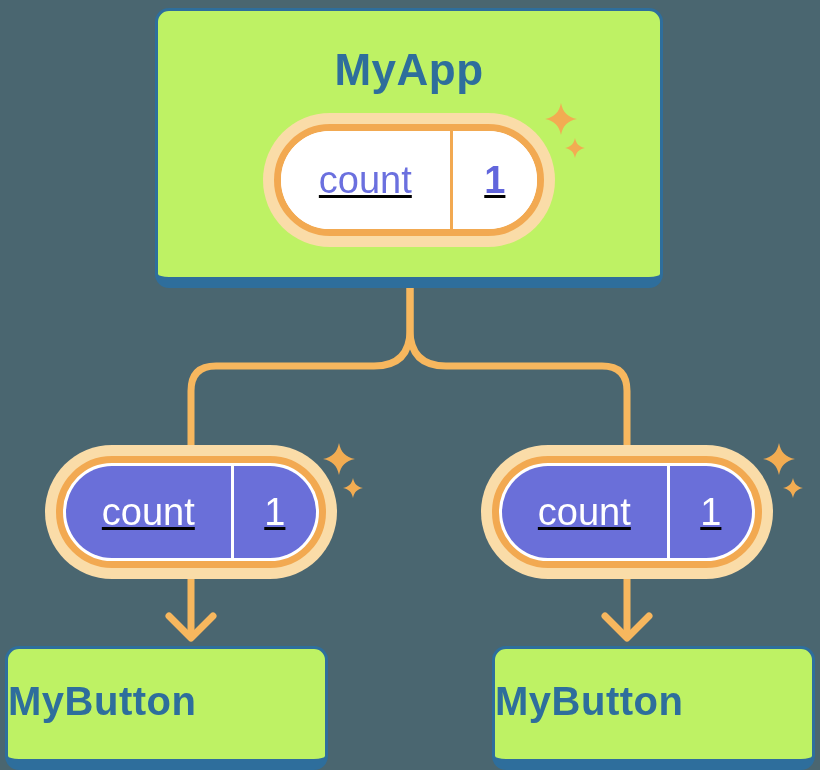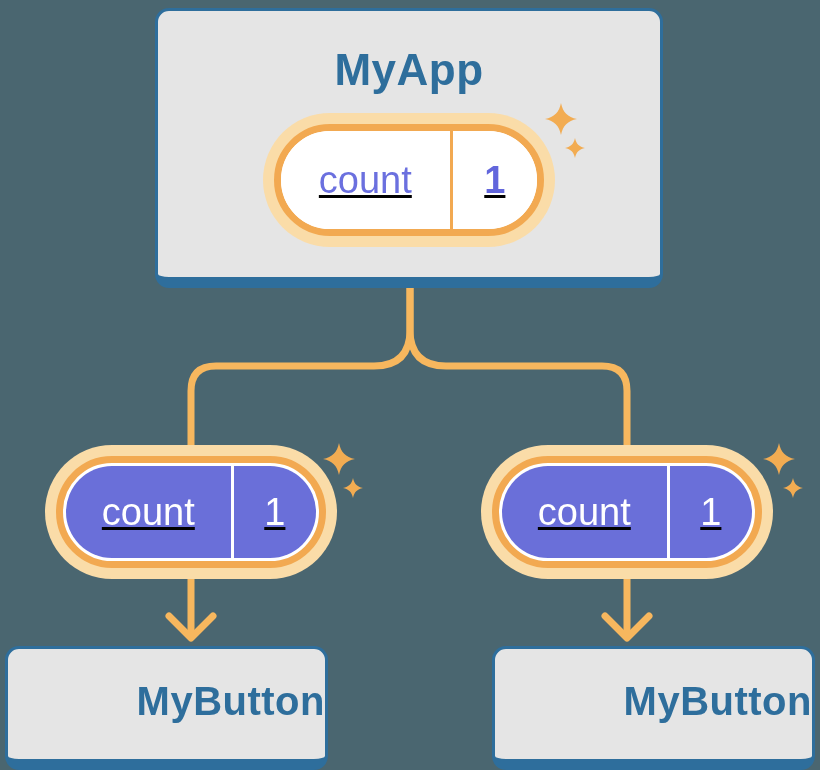--- a/index.html
+++ b/index.html
@@ -6,28 +6,28 @@
   #stage {
     position:relative;
     width:820px; height:770px;
     background:#4A6670;
     font-family:"Liberation Sans", sans-serif;
     overflow:hidden;
   }
   
   .card {
     position:absolute;
-    background:#e5e5e5;
+    background:#bef264;
     border:3px solid #2E6E9C;
     border-bottom-width:11px;
     border-radius:14px;
     box-sizing:border-box;
   }
   .card-root { left:155px; top:8px; width:508px; height:280px; }
-  .card-child { display:flex; align-items:center; justify-content:flex-end; }
+  .card-child { display:flex; align-items:center; justify-content:flex-start; }
   .card-child-left  { left:5px;   top:646px; width:323px; height:124px; }
   .card-child-right { left:492px; top:646px; width:323px; height:124px; }
   .title-root {
     text-align:center; margin-top:34px;
     font-size:44px; font-weight:600; color:#2E6E9C;
     letter-spacing:0.5px;
   }
   .title-child {
     font-size:40px; font-weight:600; color:#2E6E9C;
     letter-spacing:0.5px;

